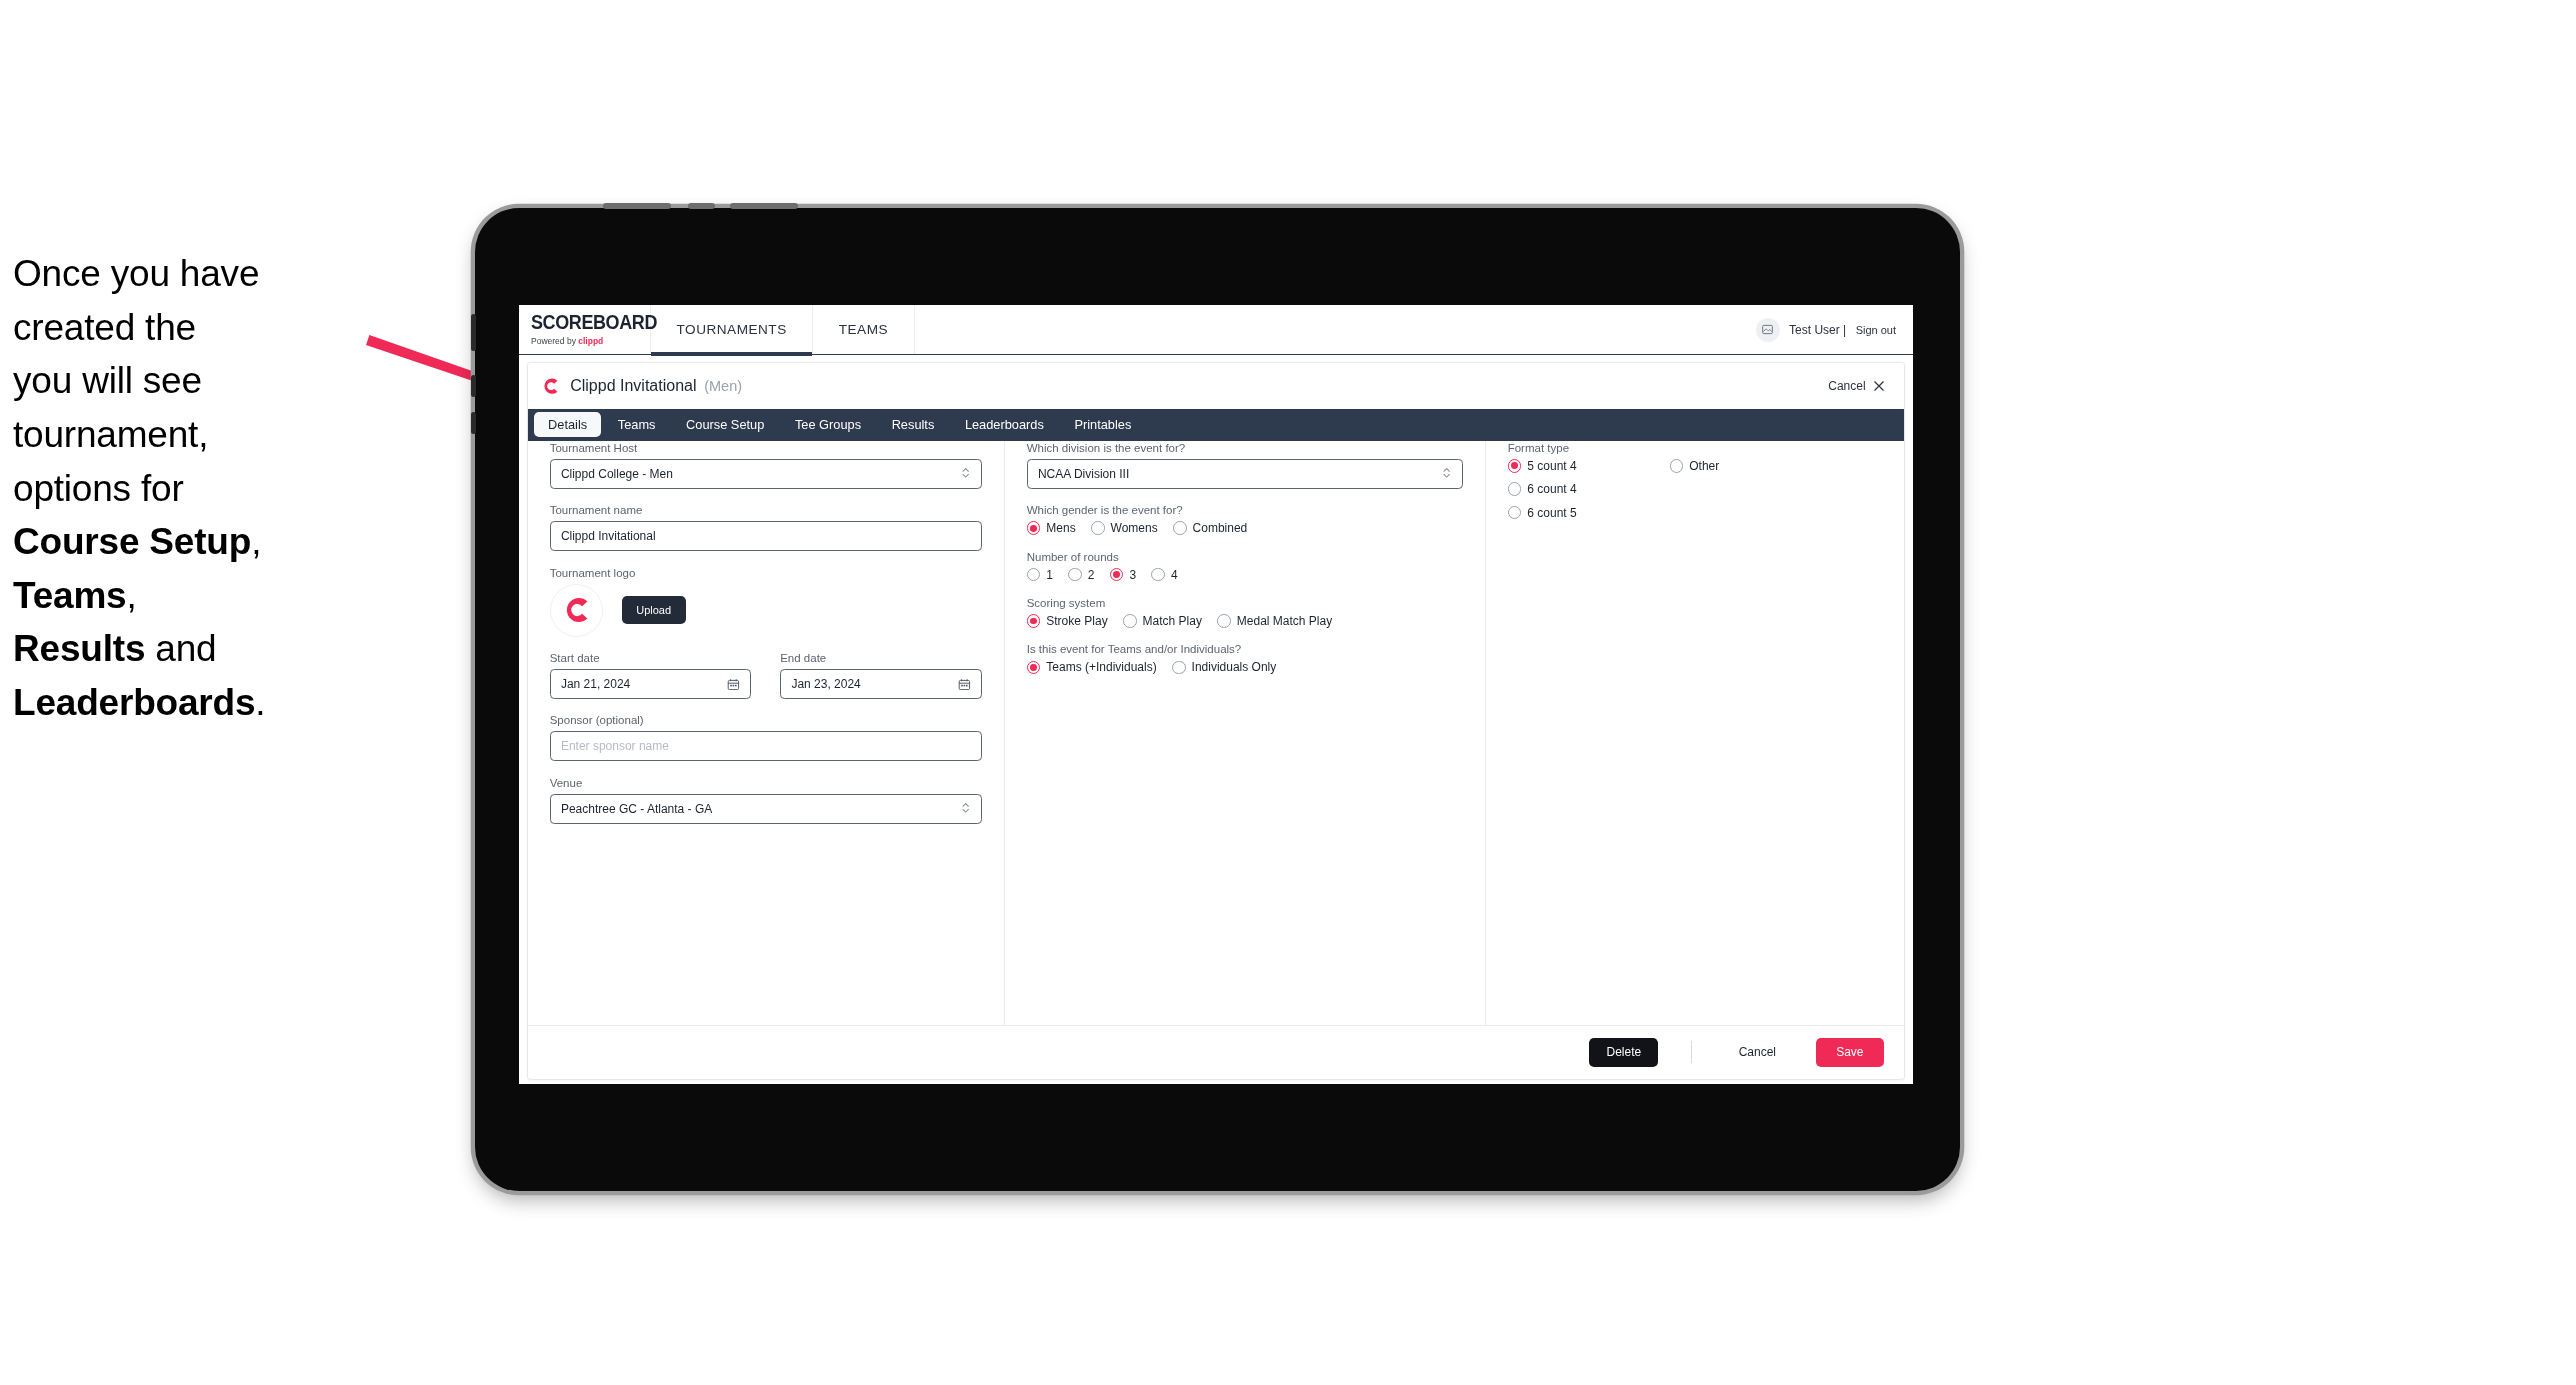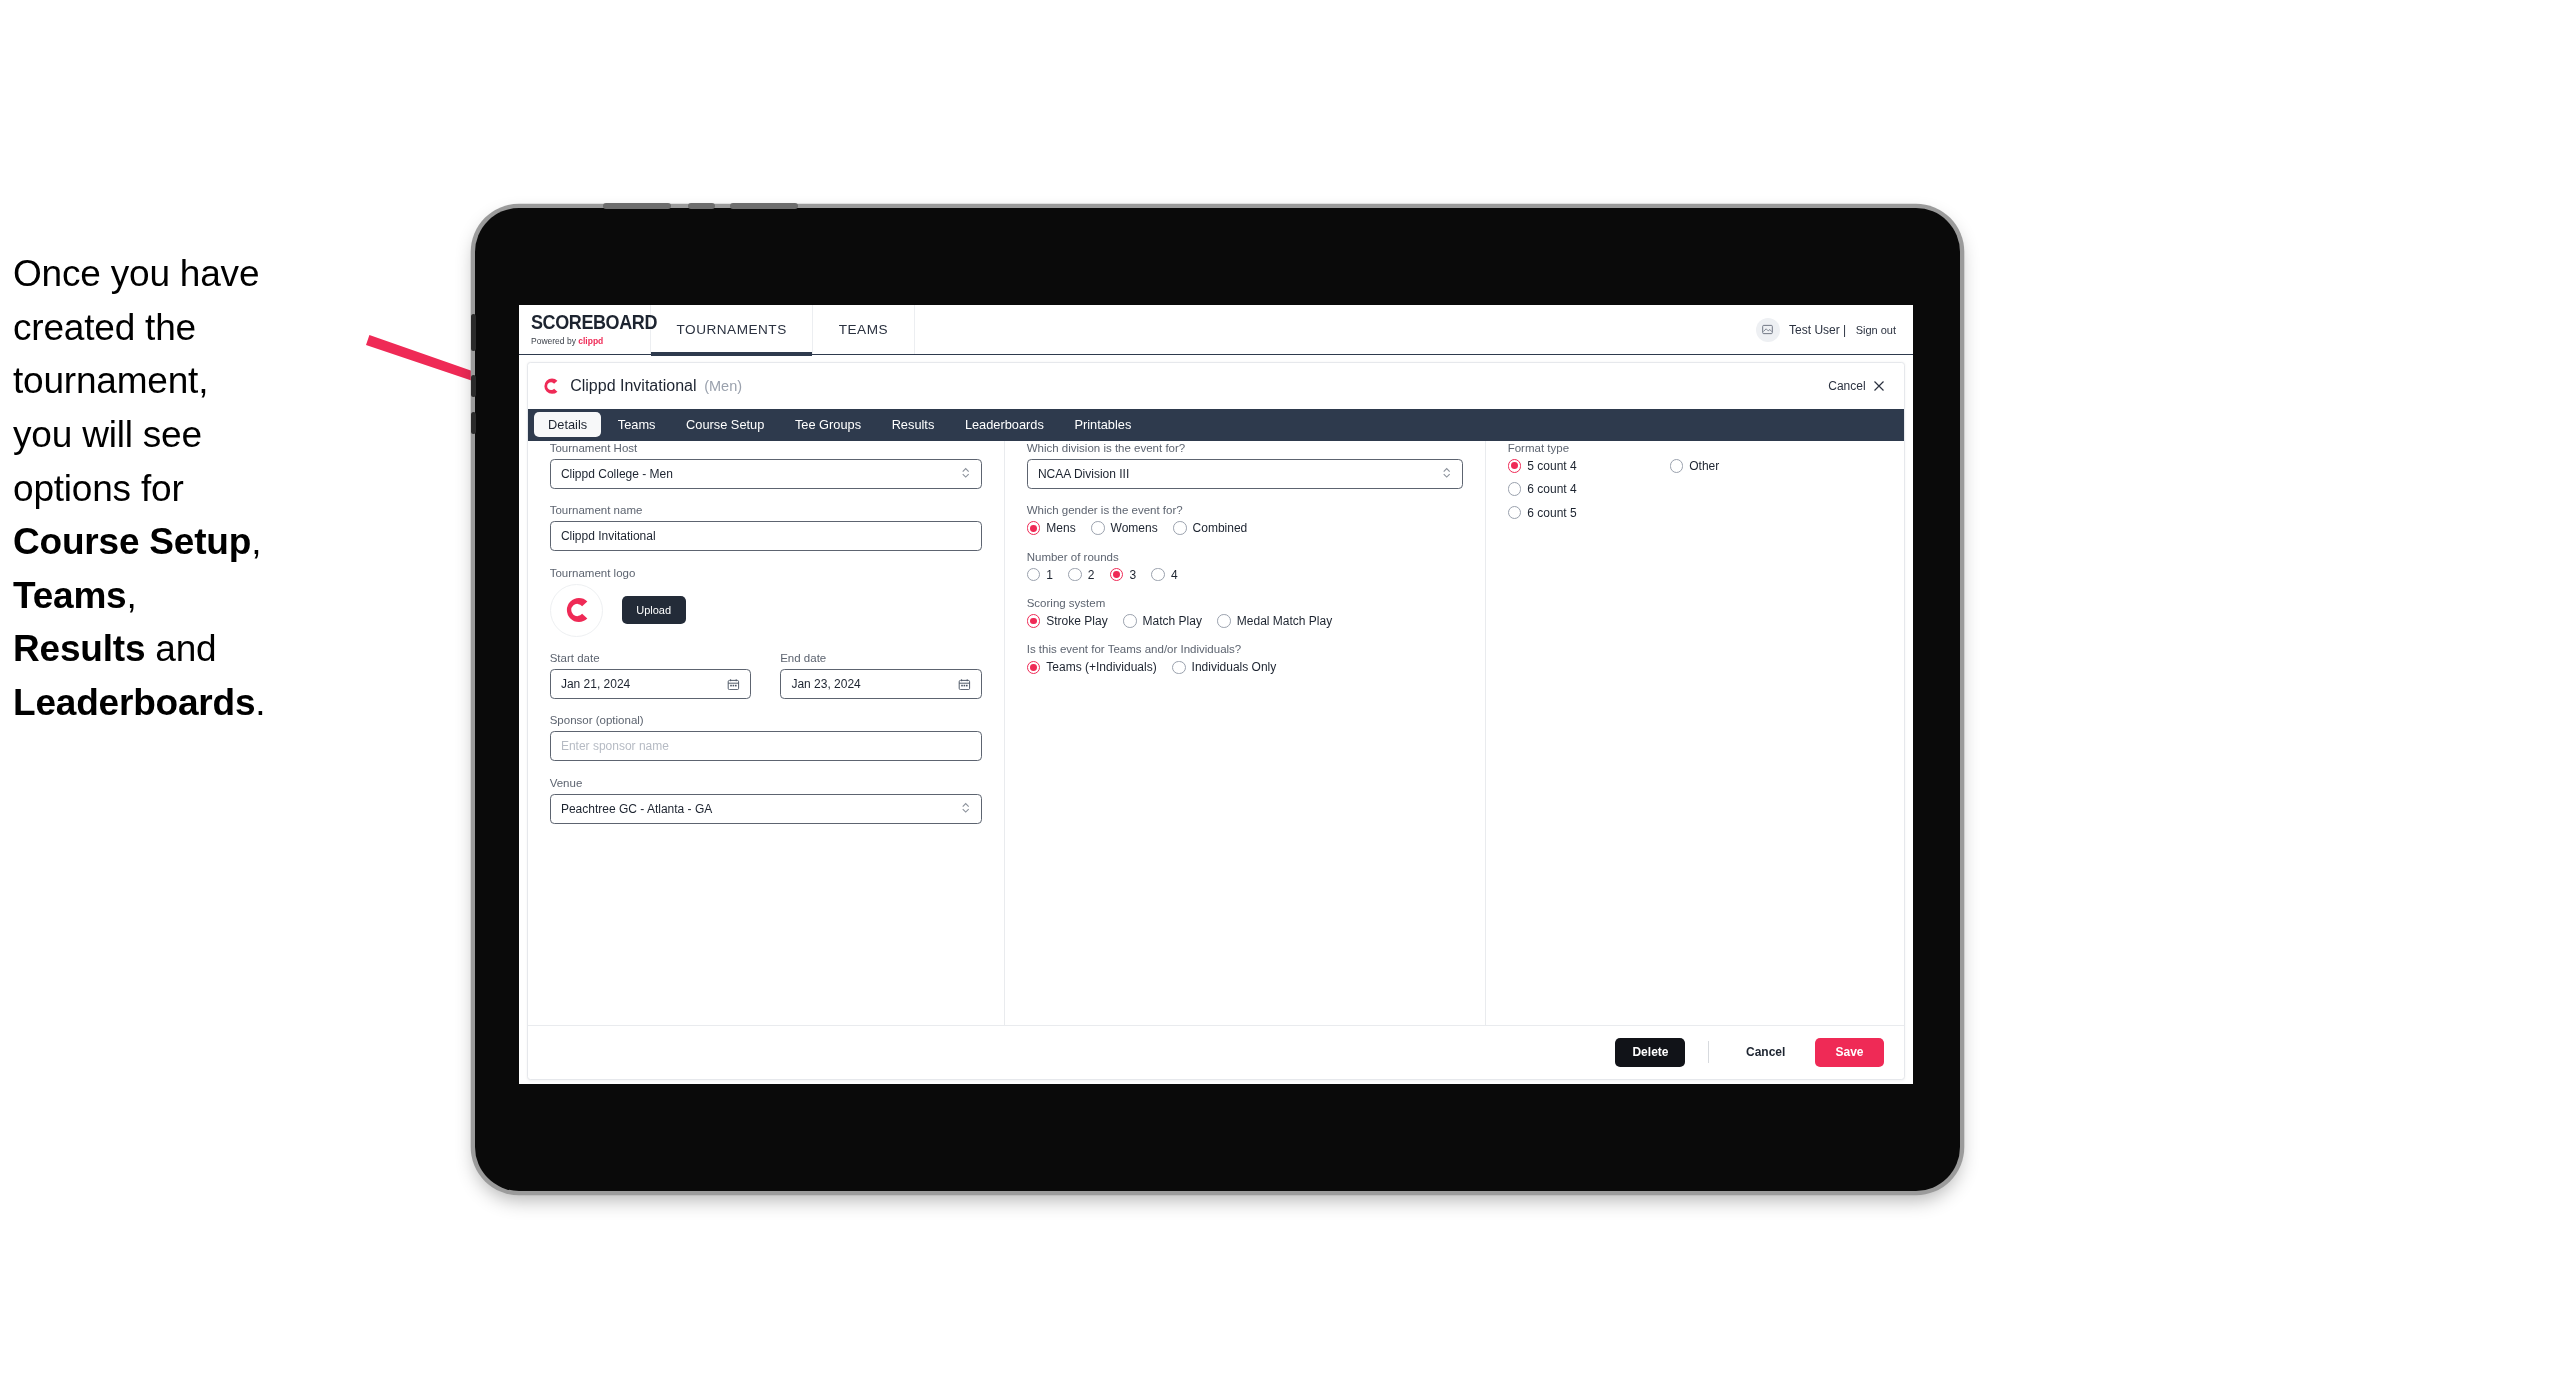--- a/index.html
+++ b/index.html
@@ -151,35 +151,35 @@
 
   .vstack .radio{margin-bottom:9.4px;}
 
   .fmtwrap{display:flex;}
   .fmtcol-a{width:162px;}
   .fmtcol-b{flex:1;}
 
   
   #footer{
     height:53px;border-top:0.9px solid #e9ebee;display:flex;align-items:center;
-    justify-content:flex-end;padding-right:20.4px;gap:6px;font-weight:bold;
+    justify-content:flex-end;padding-right:20.4px;gap:16px;
   }
   #btn-delete{background:#111318;color:#fff;font-size:12px;border-radius:5.1px;padding:7.7px 17px;cursor:pointer;}
   #vdiv{width:0.9px;height:22px;background:#d7dade;margin:0 17px;}
   #btn-cancel{font-size:12px;color:#1d2430;padding:7.7px 13.6px;cursor:pointer;}
   #btn-save{background:#ef2a56;color:#fff;font-size:12px;border-radius:5.1px;padding:7.7px 20.4px;margin-left:10.2px;cursor:pointer;}
 </style>
 </head>
 <body>
 
 <div id="annotation">
   <div>Once you have</div>
   <div>created the</div>
+  <div>you will see</div>
   <div>tournament,</div>
-  <div>you will see</div>
   <div>options for</div>
   <div><span class="b">Course Setup</span><span>,</span></div>
   <div><span class="b">Teams</span><span>,</span></div>
   <div><span class="b">Results</span><span> and</span></div>
   <div><span class="b">Leaderboards</span><span>.</span></div>
 </div>
 
 <svg id="arrow" viewBox="0 0 360 200">
   <path d="M4 14 L300 118 L285 88 L352 130 L272 146 L286 122 L0 26 Z" fill="#ef2a56"></path>
 </svg>

